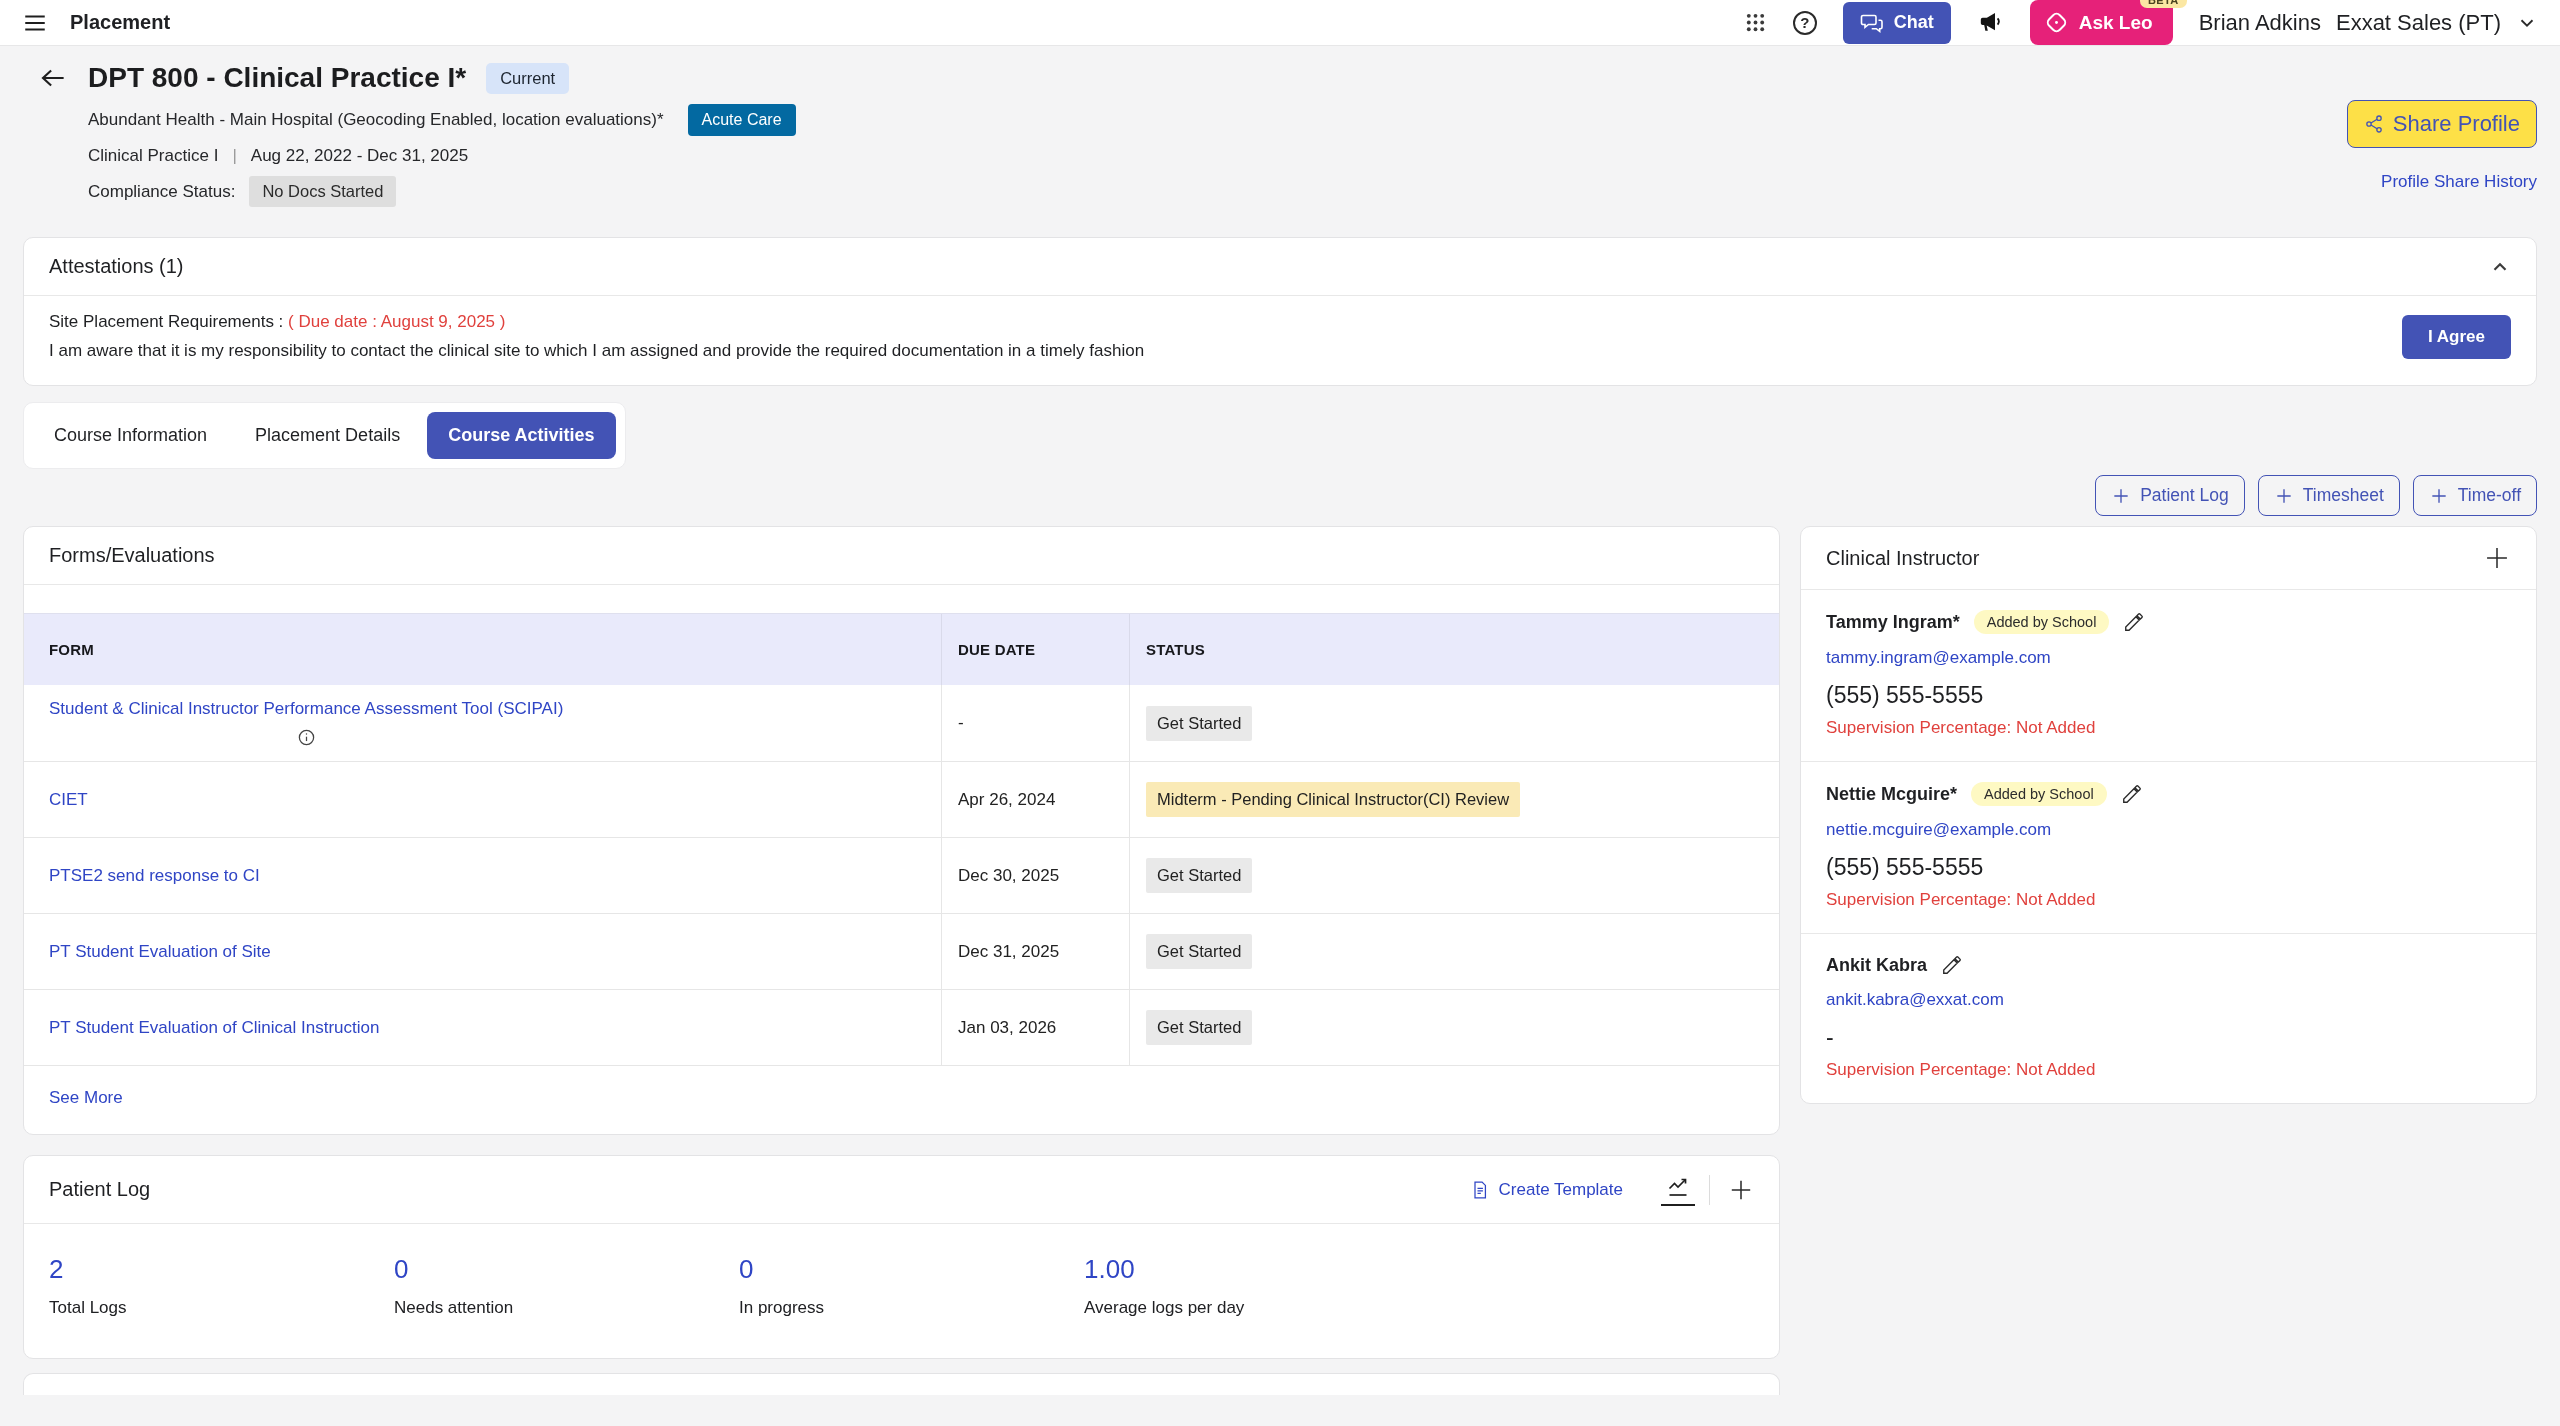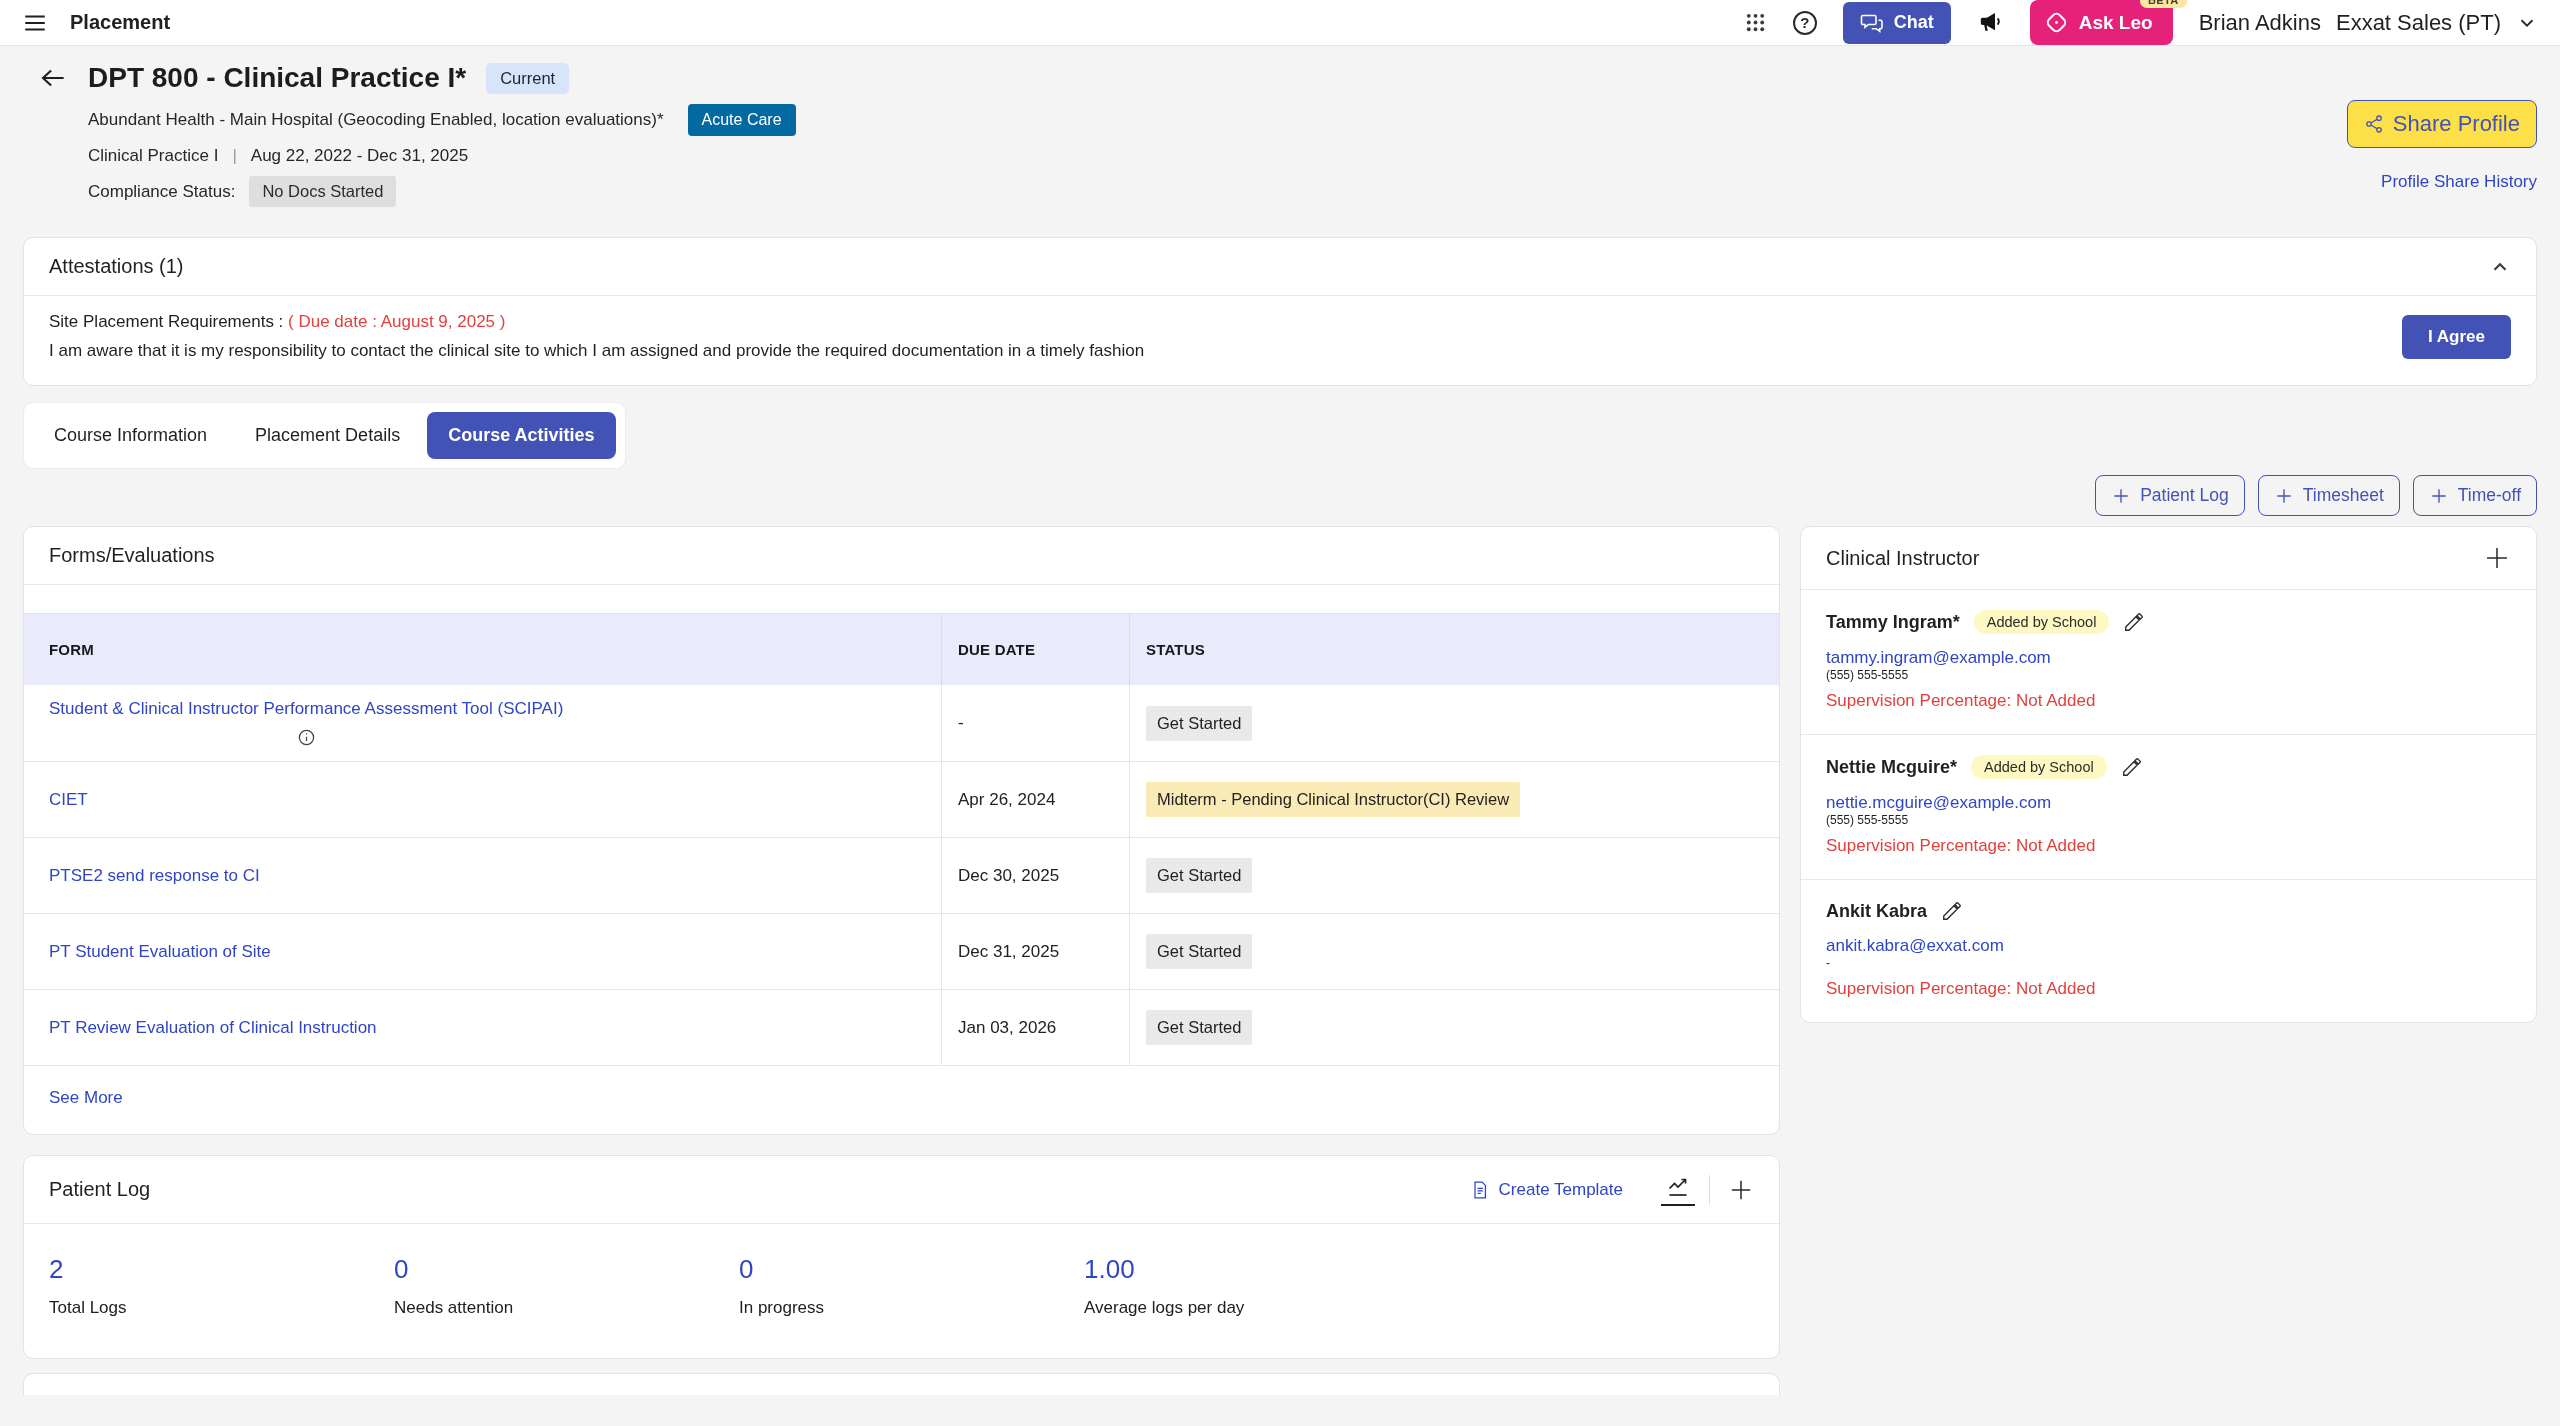--- a/index.html
+++ b/index.html
@@ -92,21 +92,21 @@
   .badge-status { background:#e9e9e9; color:#222; padding:8px 11px; font-size:16.5px; border-radius:2px; }
   .badge-status.yellow { background:#faeab6; }
   .see-more { padding:22px 25px 26px; font-size:17px; color:#2f45c5; cursor:pointer; }
 
   
   .ci-block { padding:20px 25px 23px; }
   .ci-block + .ci-block { border-top:1px solid #e8e8e8; }
   .ci-name-row { display:flex; align-items:center; gap:14px; font-size:18px; font-weight:700; color:#1f2023; }
   .pill { background:#fef9c3; color:#2c2c2c; border-radius:14px; padding:4px 13px; font-size:14.5px; font-weight:400;text-align:right; }
   .ci-email { margin-top:14px; font-size:17px; color:#2f45c5; cursor:pointer; }
-  .ci-phone { margin-top:0; font-size:12px; color:#1f2023; }
+  .ci-phone { margin-top:14px; font-size:23px; color:#1f2023; }
   .ci-sup { margin-top:9px; font-size:17px; color:#e0413d; }
   .edit-icon { cursor:pointer; }
 
   
   .pl-card { margin-top:20px; }
   .pl-right { display:flex; align-items:center; }
   .create-template { display:flex; align-items:center; gap:9px; color:#2f45c5; font-size:17px;
     cursor:pointer; margin-right:38px; }
   .trend-wrap { border-bottom:2px solid #1f1f1f; padding:2px 4px 5px; cursor:pointer; }
   .v-div { width:1px; height:30px; background:#dcdcdc; margin:0 18px 0 14px; }
@@ -338,21 +338,21 @@
             <span class="form-link">PT Student Evaluation of Site</span>
           </div>
         <div class="td">Dec 31, 2025</div>
         <div class="td">
             <span class="badge-status">Get Started</span>
           </div>
       </div>
 
       <div class="trow">
         <div class="td">
-            <span class="form-link">PT Review Evaluation of Clinical Instruction</span>
+            <span class="form-link">PT Student Evaluation of Clinical Instruction</span>
           </div>
         <div class="td">Jan 03, 2026</div>
         <div class="td">
             <span class="badge-status">Get Started</span>
           </div>
       </div>
 
       <div class="see-more">See More</div>
     </div>
 

